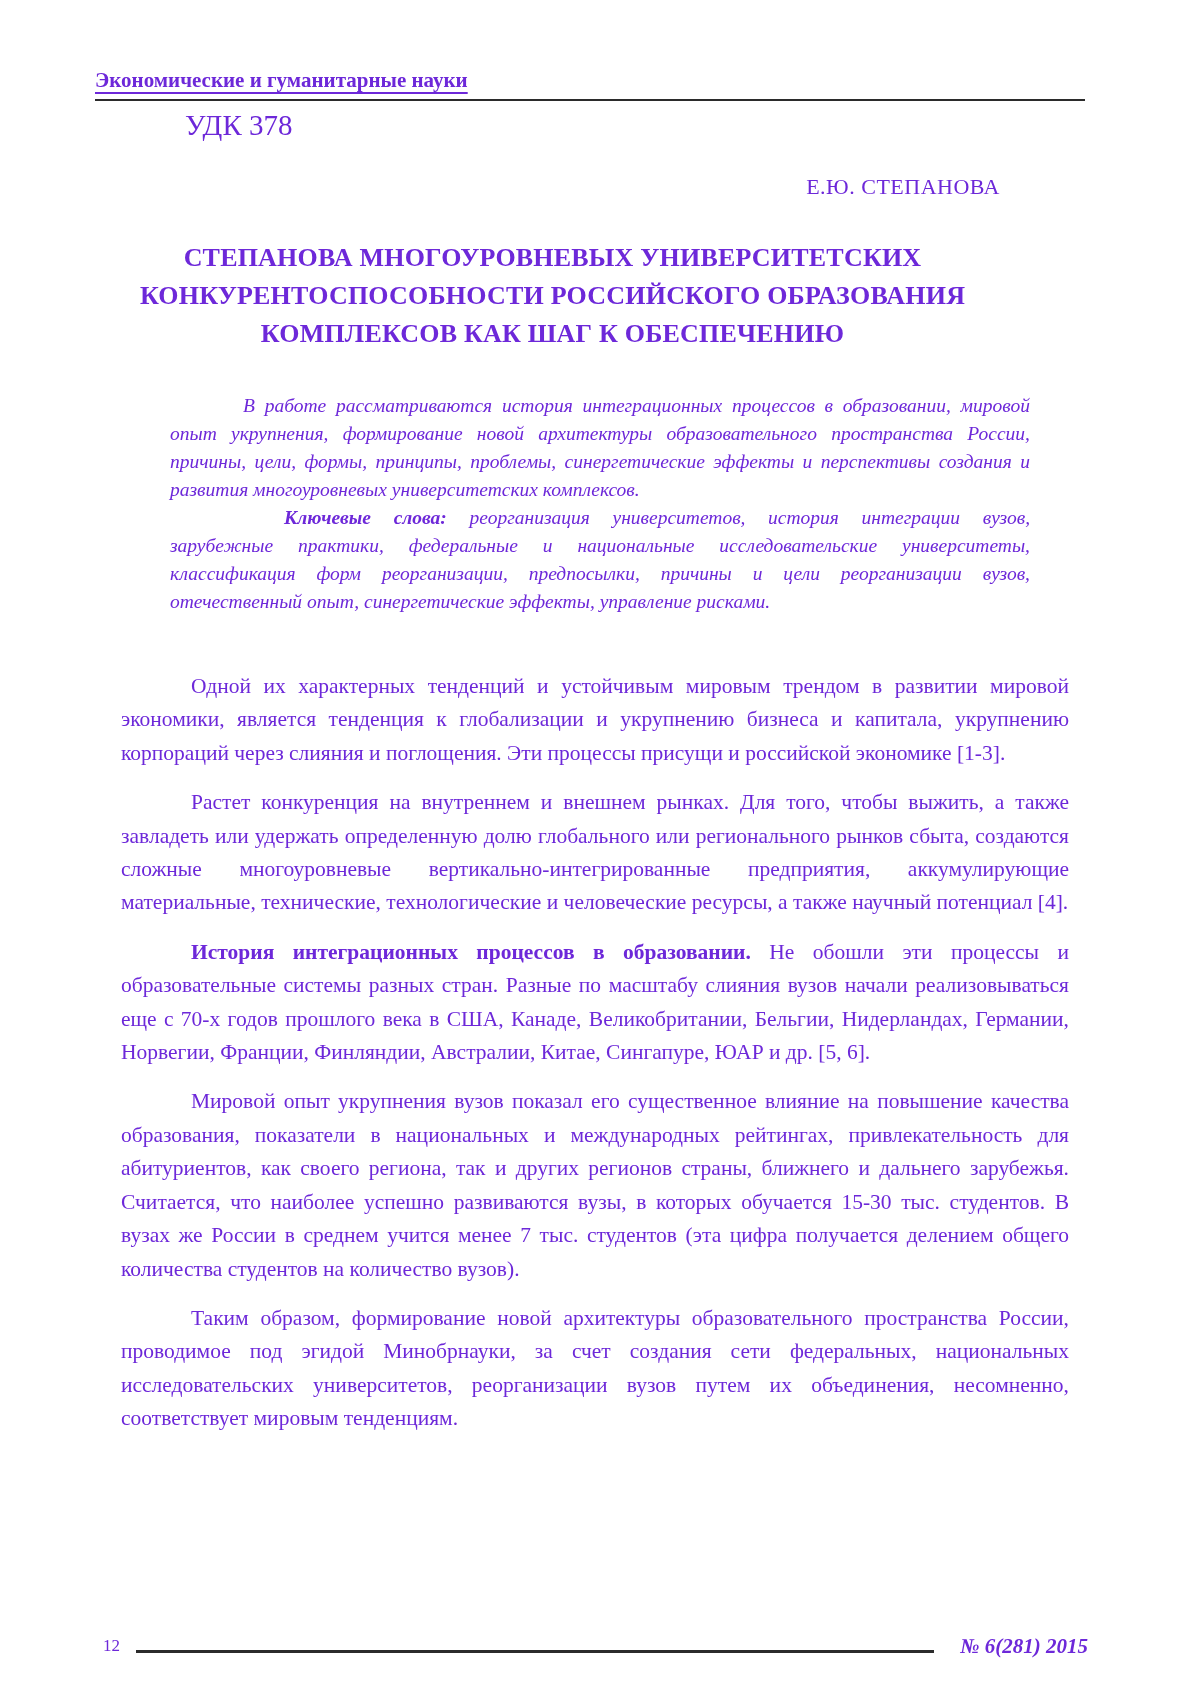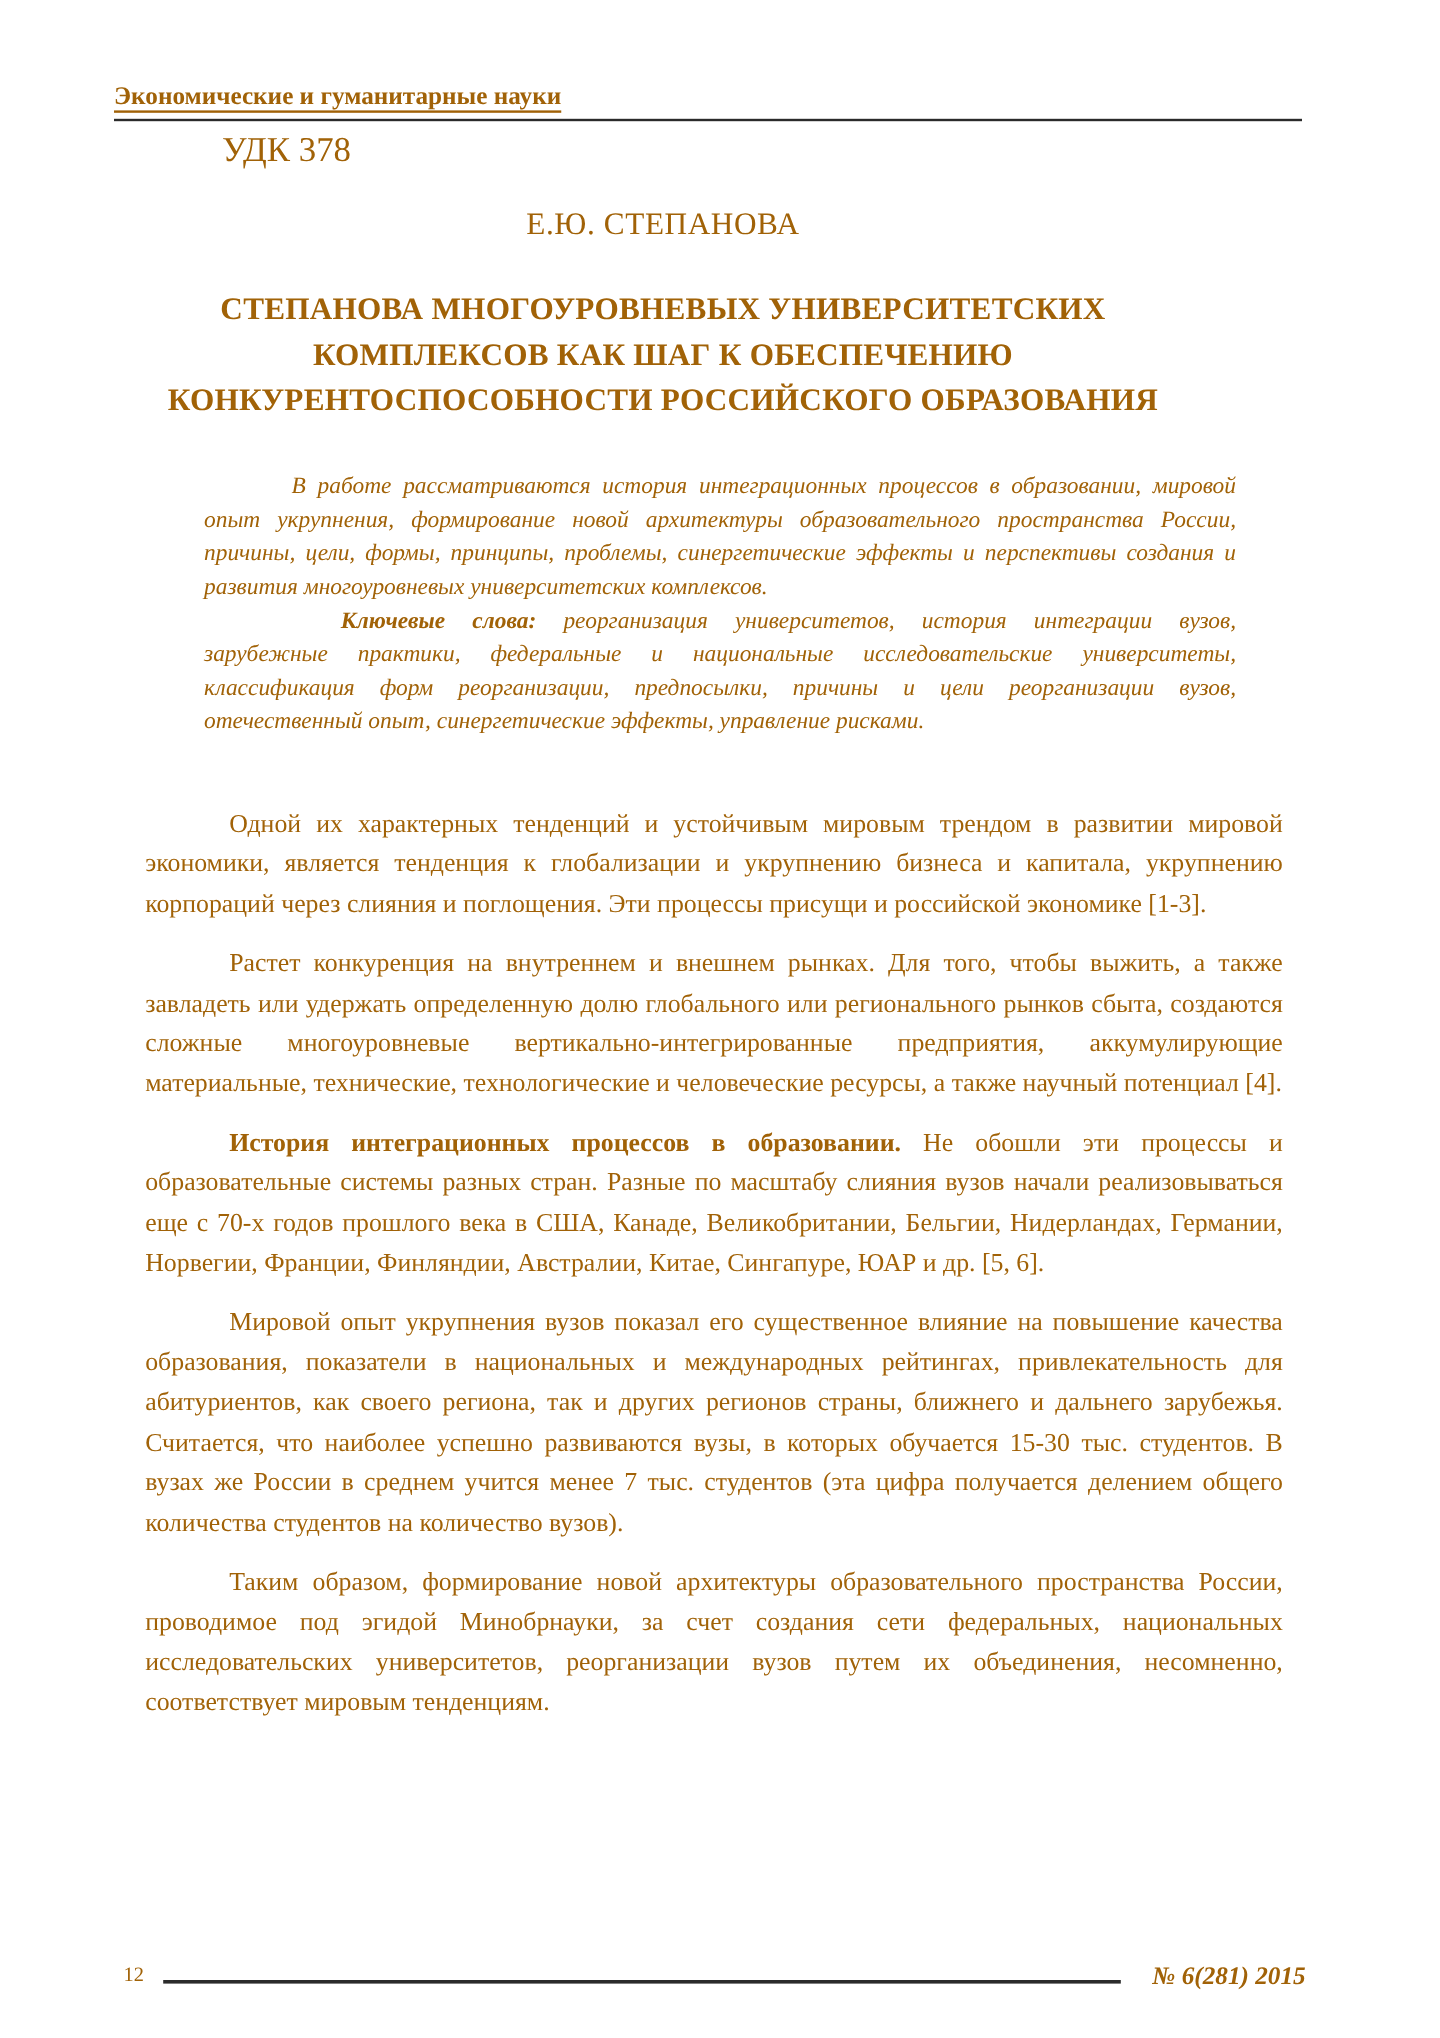--- a/index.html
+++ b/index.html
@@ -2,21 +2,21 @@
 <html lang="ru"><head>
 <meta charset="utf-8">
 <style>
   html, body { margin: 0; padding: 0; background: #e8e8e8; }
   .page {
     position: relative;
     width: 1200px;
     height: 1698px;
     margin: 0 auto;
     background: #ffffff;
-    color: #a16207;
+    color: #6d28d9;
     font-family: "Liberation Serif", "DejaVu Serif", serif;
     overflow: hidden;
   }
 
   
   .running-header {
     position: absolute;
     left: 95px;
     top: 68px;
     width: 990px;
@@ -38,22 +38,22 @@
     top: 112px;
     font-size: 29px;
     line-height: 26px;
   }
 
   .author {
     position: absolute;
     left: 105px;
     top: 174px;
     width: 895px;
-    text-align: center;
-    font-size: 26px;
+    text-align: right;
+    font-size: 22px;
     letter-spacing: 0.5px;
     line-height: 26px;
   }
 
   .article-title {
     position: absolute;
     left: 105px;
     top: 239px;
     width: 895px;
     text-align: center;
@@ -126,22 +126,22 @@
   <div class="running-header">
     <span class="journal">Экономические и гуманитарные науки</span>
   </div>
 
   <div class="udk">УДК 378</div>
 
   <div class="author">Е.Ю. СТЕПАНОВА</div>
 
   <div class="article-title">
     <div>СТЕПАНОВА МНОГОУРОВНЕВЫХ УНИВЕРСИТЕТСКИХ</div>
+    <div>КОНКУРЕНТОСПОСОБНОСТИ РОССИЙСКОГО ОБРАЗОВАНИЯ</div>
     <div>КОМПЛЕКСОВ КАК ШАГ К ОБЕСПЕЧЕНИЮ</div>
-    <div>КОНКУРЕНТОСПОСОБНОСТИ РОССИЙСКОГО ОБРАЗОВАНИЯ</div>
   </div>
 
   <div class="abstract">
     <p>В работе рассматриваются история интеграционных процессов в образовании, мировой опыт укрупнения, формирование новой архитектуры образовательного пространства России, причины, цели, формы, принципы, проблемы, синергетические эффекты и перспективы создания и развития многоуровневых университетских комплексов.</p>
     <p><span class="kw-label">Ключевые слова:</span><span> реорганизация университетов, история интеграции вузов, зарубежные практики, федеральные и национальные исследовательские университеты, классификация форм реорганизации, предпосылки, причины и цели реорганизации вузов, отечественный опыт, синергетические эффекты, управление рисками.</span></p>
   </div>
 
   <div class="body-text">
     <p>Одной их характерных тенденций и устойчивым мировым трендом в развитии мировой экономики, является тенденция к глобализации и укрупнению бизнеса и капитала, укрупнению корпораций через слияния и поглощения. Эти процессы присущи и российской экономике [1-3].</p>
     <p>Растет конкуренция на внутреннем и внешнем рынках. Для того, чтобы выжить, а также завладеть или удержать определенную долю глобального или регионального рынков сбыта, создаются сложные многоуровневые вертикально-интегрированные предприятия, аккумулирующие материальные, технические, технологические и человеческие ресурсы, а также научный потенциал [4].</p>

